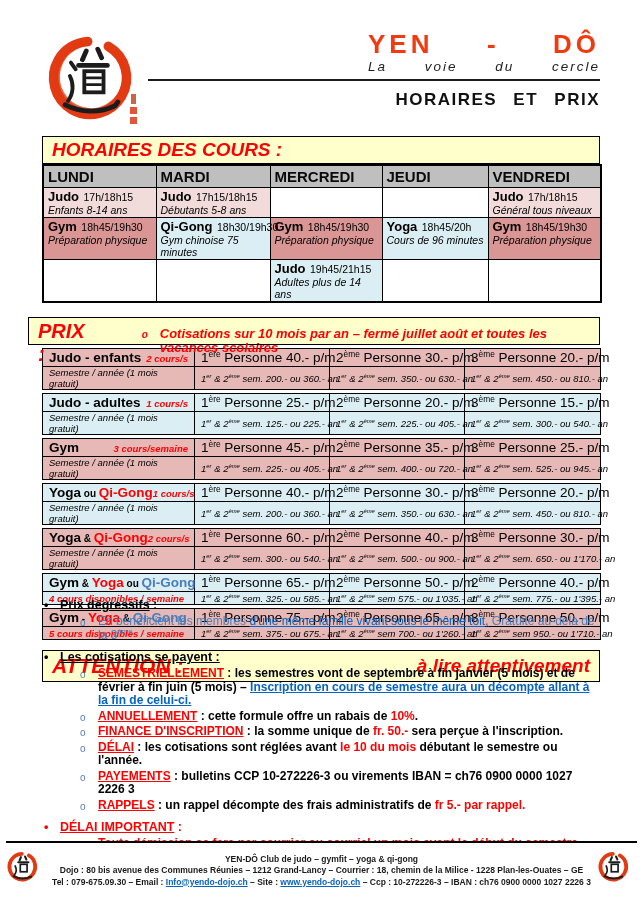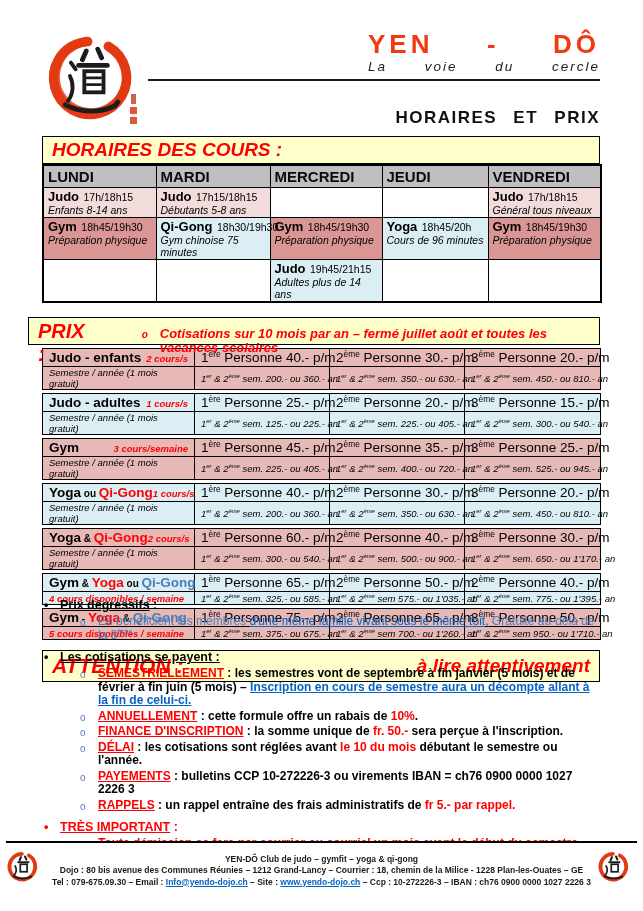--- a/index.html
+++ b/index.html
@@ -25,21 +25,21 @@
   .brand {
     color: #f23a10; font-weight: bold; font-size: 26px; line-height: 28px;
     letter-spacing: 4px; text-align: justify; text-align-last: justify;
   }
   .tagline {
     font-style: italic; font-size: 13.5px; letter-spacing: 2px; margin-top: 1px;
     text-align: justify; text-align-last: justify; color: #222;
   }
   .header-divider { position: absolute; left: 148px; right: 43px; top: 79px;
     border-top: 2px solid #1c1c1c; }
-  .doc-title { position: absolute; right: 43px; top: 108px;
+  .doc-title { position: absolute; right: 43px; top: 90px;
     font-size: 17px; font-weight: bold; letter-spacing: 1.5px; word-spacing: 10px; color: #111; }
 
   
   .banner {
     margin: 0 43px 0 42px; background: #ffffcc; border: 1.5px solid #000;
     display: flex; align-items: baseline; padding: 2px 9px;
   }
   .banner.horaires { height: 28px; margin-top: 0; }
   .banner .big { color: #ff0000; font-weight: bold; font-style: italic; font-size: 19px; }
   .banner.prix-banner { height: 28px; margin-top: 14px; gap: 16px; margin-left: 28px; }
@@ -395,23 +395,23 @@
   <div class="bullets">
     <div class="sec-title" style="margin-top:0"><span class="u">Prix dégressifs</span><span> :</span></div>
     <div class="sub bluetxt"><span>En bénéficient les membres </span><span class="link">d'une même famille vivant sous le même toit,</span><span> Gratuité au-delà de la 3</span><span class="supseg">ème</span></div>
 
     <div class="sec-title"><span class="u">Les cotisations se payent :</span></div>
     <div class="sub darktxt"><span class="kw">SEMESTRIELLEMENT</span><span> : les semestres vont de septembre à fin janvier (5 mois) et de février à fin juin (5 mois) – </span><span class="link">Inscription en cours de semestre aura un décompte allant à la fin de celui-ci.</span></div>
     <div class="sub darktxt"><span class="kw">ANNUELLEMENT</span><span> : cette formule offre un rabais de </span><span class="red">10%</span><span>.</span></div>
     <div class="sub darktxt"><span class="kw">FINANCE D'INSCRIPTION</span><span> : la somme unique de </span><span class="red">fr. 50.-</span><span> sera perçue à l'inscription.</span></div>
     <div class="sub darktxt"><span class="kw">DÉLAI</span><span> : les cotisations sont réglées avant </span><span class="red">le 10 du mois</span><span> débutant le semestre ou l'année.</span></div>
     <div class="sub darktxt"><span class="kw">PAYEMENTS</span><span> : bulletins CCP 10-272226-3 ou virements IBAN = ch76 0900 0000 1027 2226 3</span></div>
-    <div class="sub darktxt"><span class="kw">RAPPELS</span><span> : un rappel entraîne des frais administratifs de </span><span class="red">fr 5.- par rappel.</span></div>
-
-    <div class="sec-title redsec"><span class="u">TRÈS IMPORTANT</span><span> :</span></div>
+    <div class="sub darktxt"><span class="kw">RAPPELS</span><span> : un rappel décompte des frais administratifs de </span><span class="red">fr 5.- par rappel.</span></div>
+
+    <div class="sec-title redsec"><span class="u">DÉLAI IMPORTANT</span><span> :</span></div>
     <div class="sub redtxt"><span>Toute démission se fera par courrier ou courriel un mois avant le début du semestre suivant.</span></div>
 
   </div>
 
   <div class="footer">
     <div class="footer-logo">
       <svg viewBox="0 0 100 104">
         <g fill="none" stroke="#e23a12" stroke-linecap="round">
           <circle cx="48" cy="54" r="38" stroke-width="11" stroke-dasharray="216 26" transform="rotate(-60 48 54)"></circle>
         </g>

